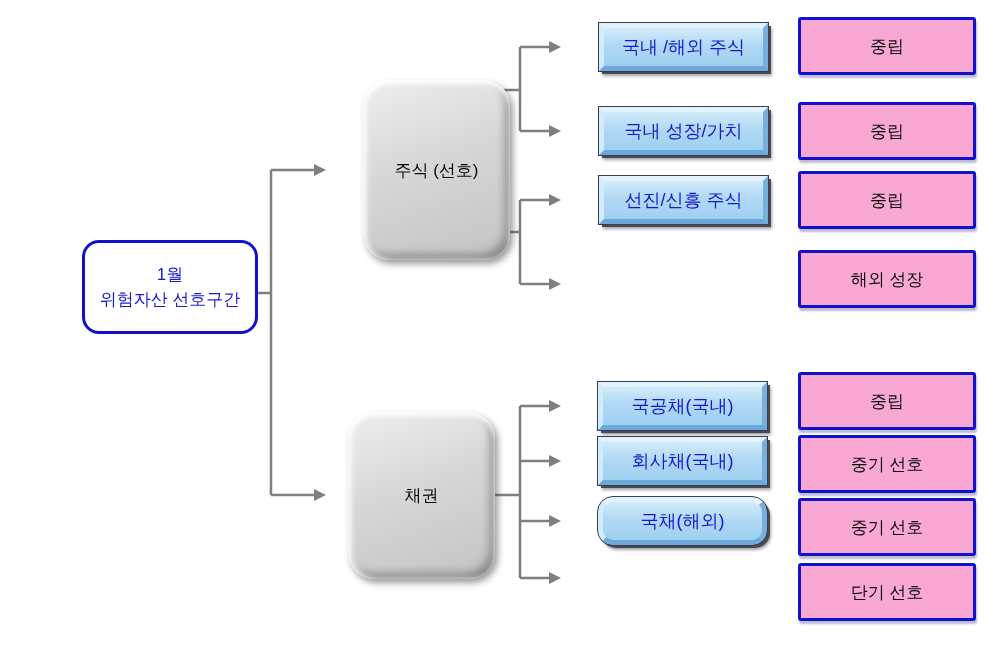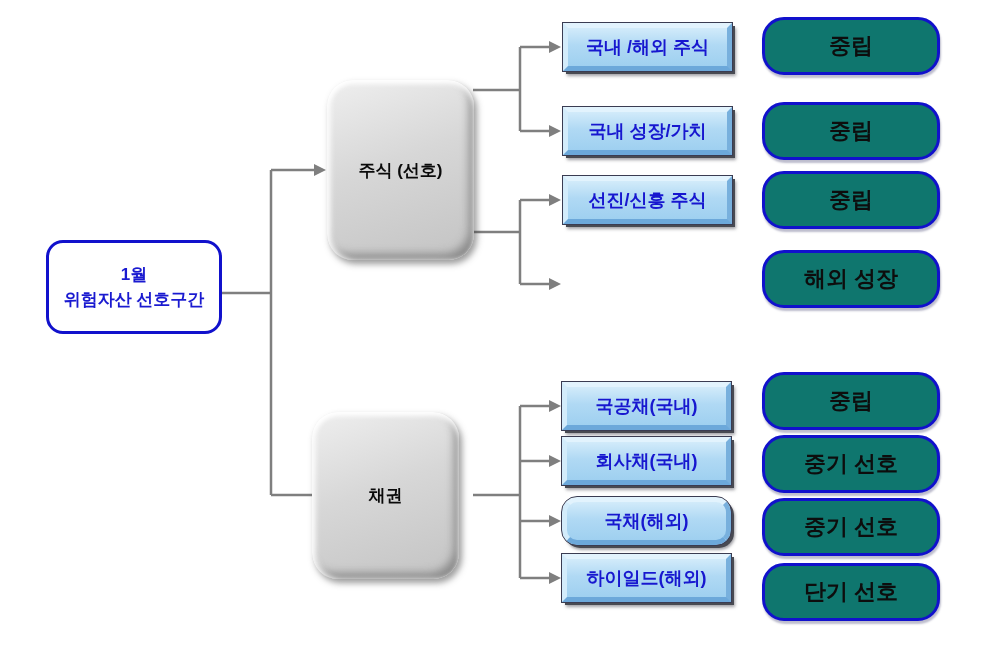--- a/index.html
+++ b/index.html
@@ -22,21 +22,22 @@
     width: 1000px;
     height: 648px;
   }
   .node {
     position: absolute;
     box-sizing: border-box;
     display: flex;
     align-items: center;
     justify-content: center;
     text-align: center;
-    font-weight: 700;
+    font-weight: 400;
+    margin-left: 36px;
   }
   .root-box {
     left: 46px; top: 240px; width: 176px; height: 94px;
     background: #ffffff;
     border: 3px solid #1111cc;
     border-radius: 17px;
     color: #1a1ad0;
     font-size: 17px;
     line-height: 1.5;
   }
@@ -70,25 +71,25 @@
   .blue-box.s2 { left: 563px; top: 107px; }
   .blue-box.s3 { left: 563px; top: 176px; align-items: center; }
   .blue-box.s4 { left: 563px; top: 260px; }
   .blue-box.b1 { left: 562px; top: 382px; }
   .blue-box.b2 { left: 562px; top: 437px; }
   .blue-box.b3 { left: 562px; top: 497px; border-radius: 15px; }
   .blue-box.b4 { left: 562px; top: 554px; }
   .white-box {
     left: 762px;
     width: 178px; height: 58px;
-    background: #0f766e;
+    background: #f9a8d4;
     border: 3px solid #1111cc;
-    border-radius: 22px;
+    border-radius: 3px;
     color: #0d0d0d;
-    font-size: 22px;
+    font-size: 17px;
     box-shadow: 1px 3px 2px rgba(90,90,130,0.4);
   }
   .white-box.w1 { top: 17px; }
   .white-box.w2 { top: 102px; }
   .white-box.w3 { top: 171px; }
   .white-box.w4 { top: 250px; }
   .white-box.w5 { top: 372px; }
   .white-box.w6 { top: 435px; }
   .white-box.w7 { top: 498px; }
   .white-box.w8 { top: 563px; }
@@ -158,23 +159,20 @@
   </div>
   <div class="node blue-box b1">
     <span>국공채(국내)</span>
   </div>
   <div class="node blue-box b2">
     <span>회사채(국내)</span>
   </div>
   <div class="node blue-box b3">
     <span>국채(해외)</span>
   </div>
-  <div class="node blue-box b4">
-    <span>하이일드(해외)</span>
-  </div>
 
   <div class="node white-box w1">
     <span>중립</span>
   </div>
   <div class="node white-box w2">
     <span>중립</span>
   </div>
   <div class="node white-box w3">
     <span>중립</span>
   </div>

